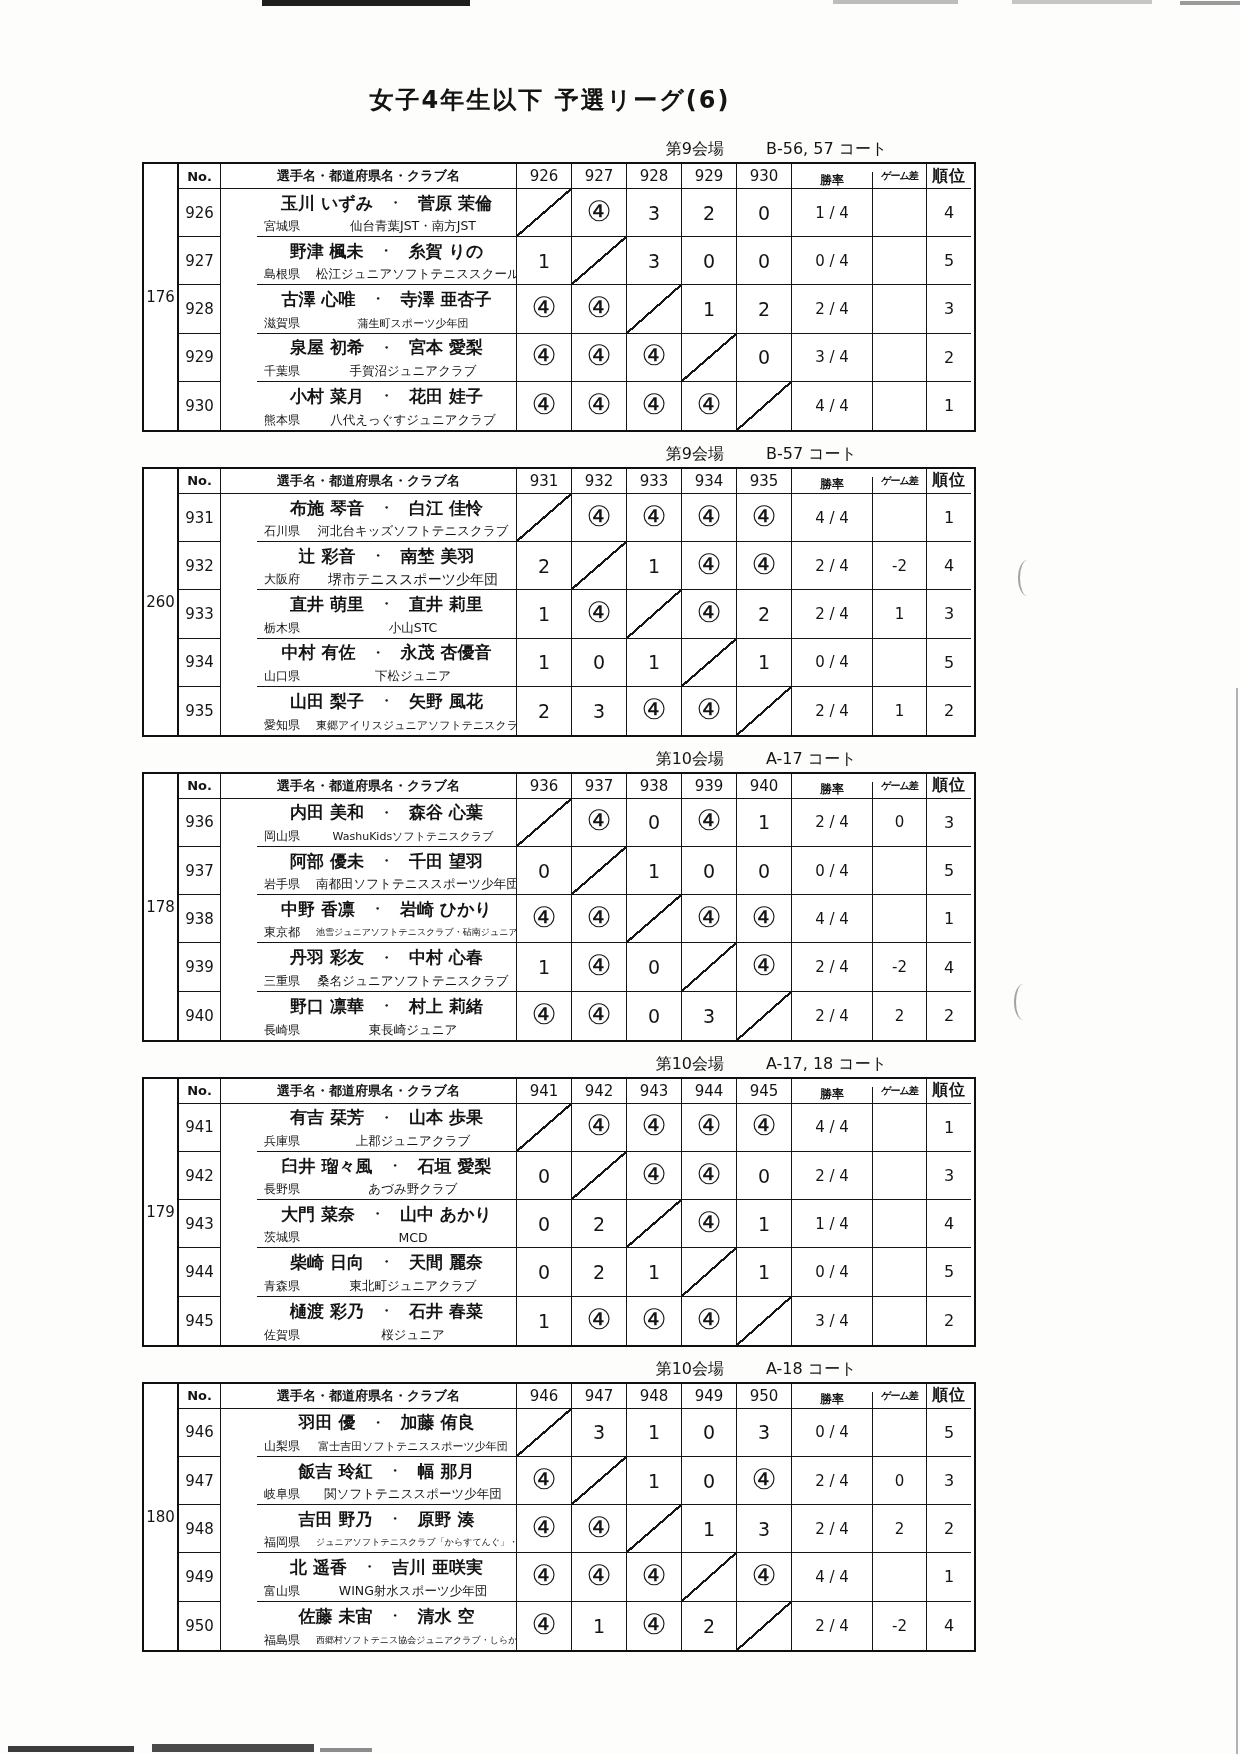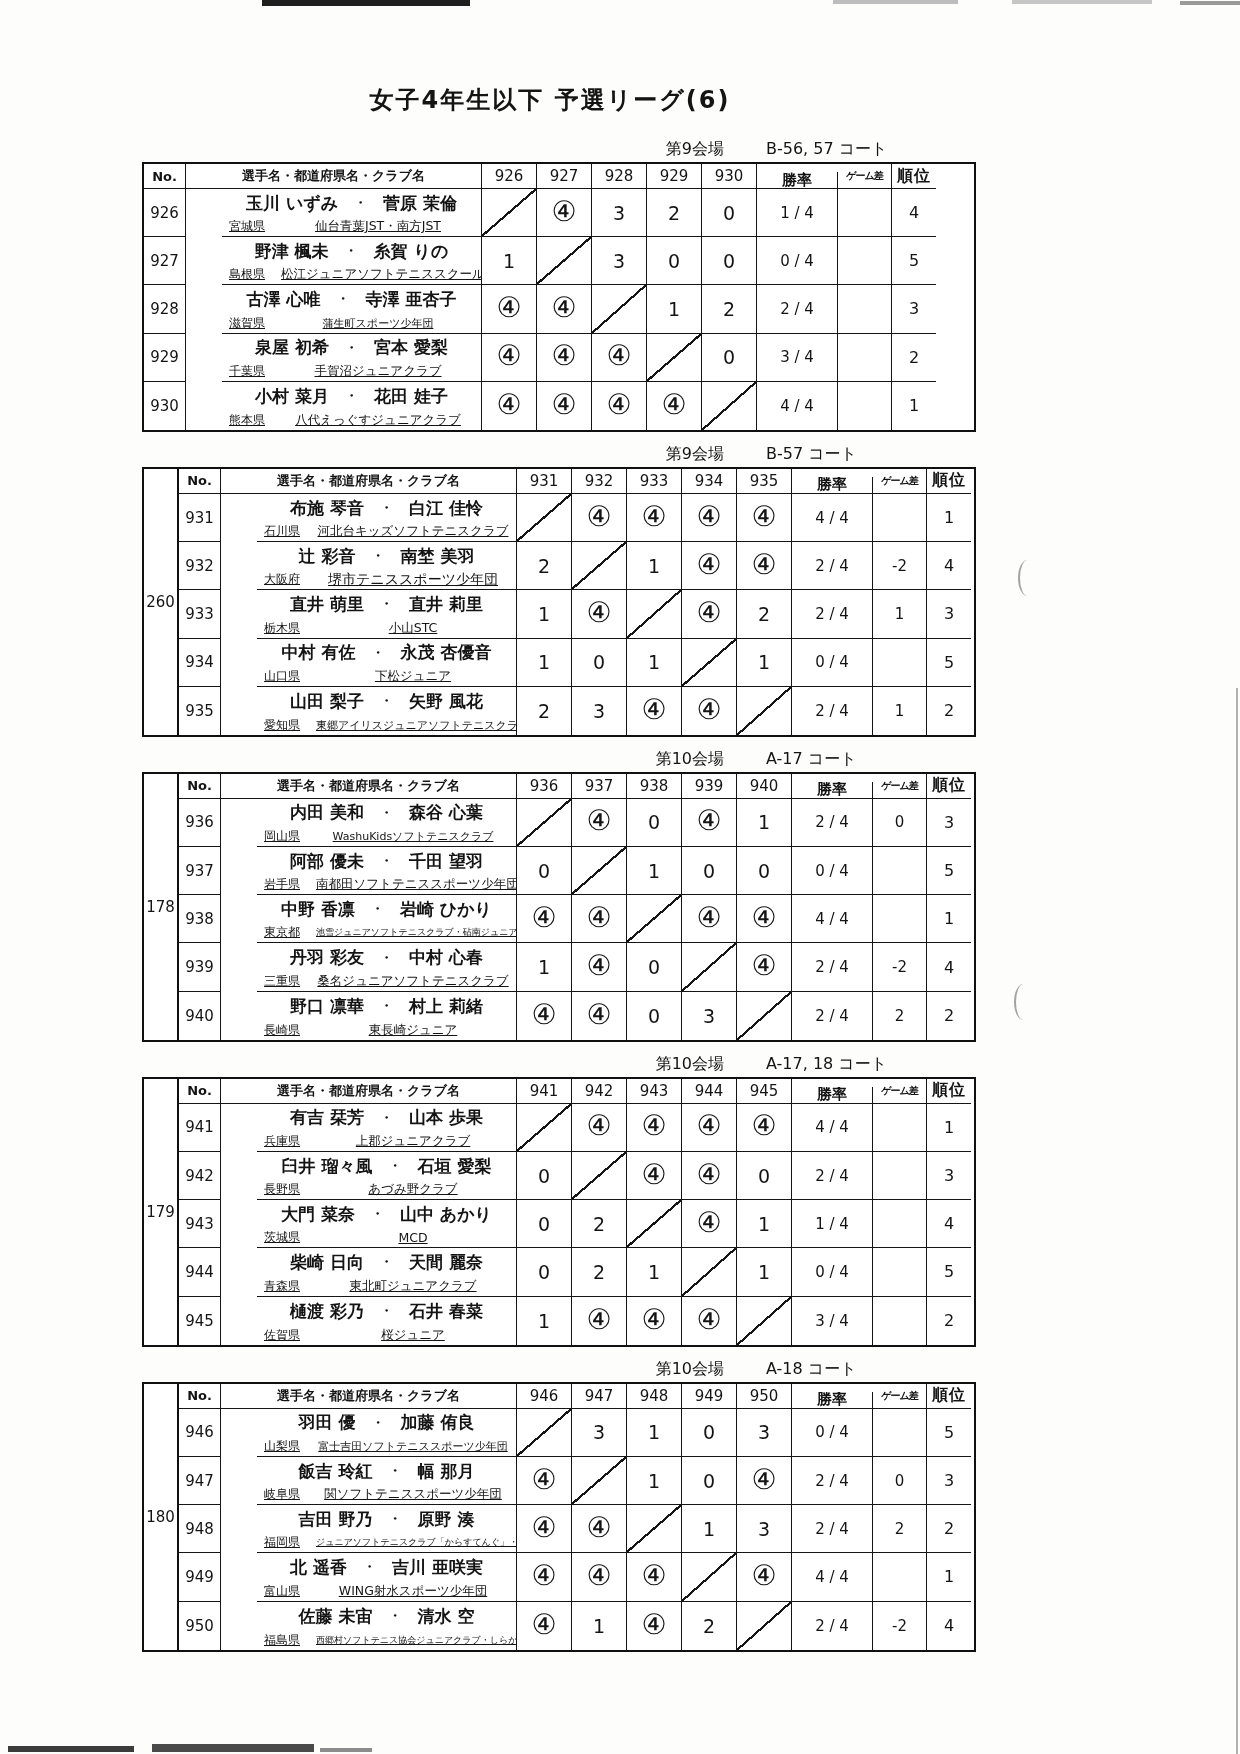--- a/index.html
+++ b/index.html
@@ -36,28 +36,28 @@
     display:flex;align-items:center;justify-content:center;
     border-right:1.6px solid #151515;border-bottom:1.6px solid #151515;
     overflow:hidden;box-sizing:border-box;background:#fff;
   }
   .lg-grid > .c:nth-child(10n){border-right:none;}
   .lg-grid > .c:nth-last-child(-n+10){border-bottom:none;}
   .hd{font-weight:bold;font-size:15px;}
   .hd-no{font-size:13px;}
   .hd-players{font-size:13px;}
   .hd-match{font-weight:normal;font-size:15px;}
-  .hd-wr{font-size:15px;margin-top:8px;}
+  .hd-wr{font-size:12px;margin-top:8px;}
   .hd-gd{font-size:10px;letter-spacing:-1px;}
   .hd-rank{font-size:16px;letter-spacing:1px;}
   .no-cell{font-size:15px;}
   .players-cell{flex-direction:column;align-items:stretch;justify-content:center;padding:0;margin-left:36px;}
   .nameline{flex:1;display:flex;align-items:center;justify-content:center;font-size:17px;font-weight:bold;white-space:nowrap;}
   .namesep{margin:0 16px;font-size:13px;}
-  .clubline{height:19px;display:flex;align-items:center;white-space:nowrap;text-decoration:underline;}
+  .clubline{height:19px;display:flex;align-items:center;white-space:nowrap;}
   .pref{font-size:12px;padding-left:7px;min-width:52px;}
   .club{flex:1;text-align:center;font-size:12.5px;padding-right:6px;}
   .score-cell{font-size:19px;}
   .score-cell.circ{font-size:28px;font-weight:normal;line-height:1;padding-bottom:2px;}
   .score-cell.diag{
     background-image:linear-gradient(to bottom right,
       transparent calc(50% - 1.1px),#161616 calc(50% - 1.1px),
       #161616 calc(50% + 1.1px),transparent calc(50% + 1.1px));
   }
   .wr-cell{font-size:15px;white-space:pre;}
@@ -83,20 +83,21 @@
 
 <div class="page-title">女子4年生以下 予選リーグ(6)</div>
 
 <div id="leagues">
     <div class="league-block">
       <div class="venue-line">
         <div class="venue-label">第9会場</div>
         <div class="court-label">B-56, 57 コート</div>
       </div>
       <div class="league-table">
+        <div class="league-num">176</div>
         <div class="lg-grid">
           <div class="c hd hd-no">No.</div>
           <div class="c hd hd-players">選手名・都道府県名・クラブ名</div>
           <div class="c hd hd-match">926</div>
           <div class="c hd hd-match">927</div>
           <div class="c hd hd-match">928</div>
           <div class="c hd hd-match">929</div>
           <div class="c hd hd-match">930</div>
           <div class="c hd hd-wr">勝率</div>
           <div class="c hd hd-gd">ゲーム差</div>

